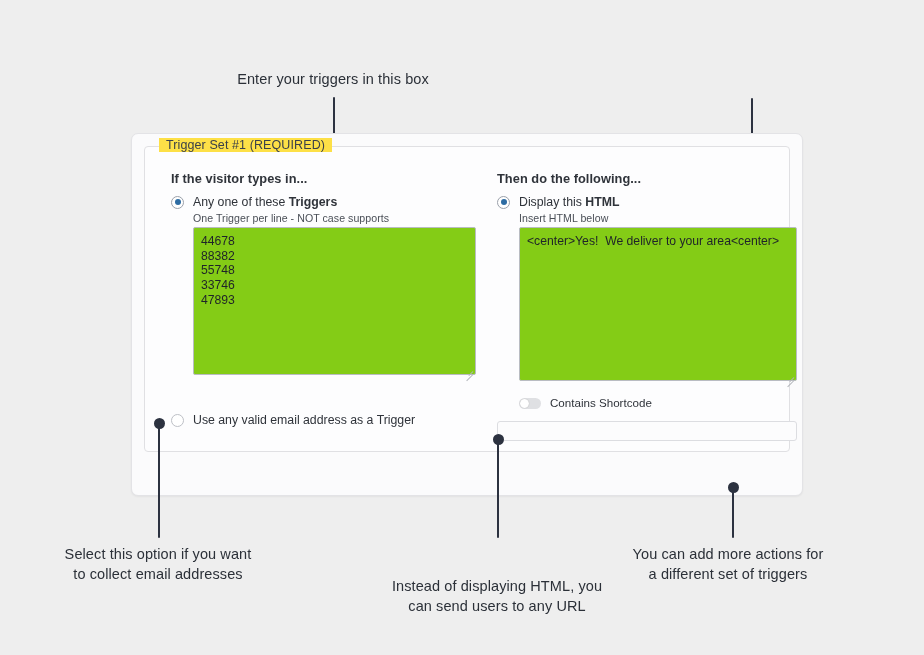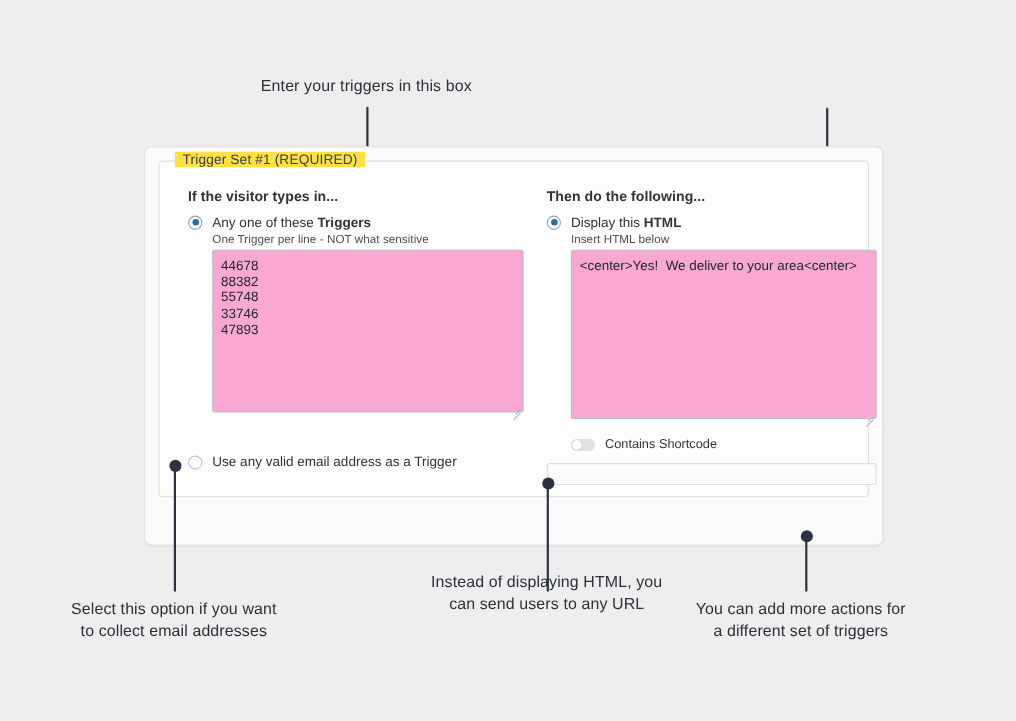--- a/index.html
+++ b/index.html
@@ -135,21 +135,21 @@
     font-size: 10.6px;
     color: #4a4f57;
     margin: 3px 0 3px 22px;
     letter-spacing: 0.05px;
   }
 
   .ta-wrap { margin-left: 22px; position: relative; }
   textarea.box {
     width: 100%;
     border: 1px solid #b9bcc2;
-    background: #f9a8d4;
+    background: #84cc16;
     border-radius: 2px;
     box-sizing: border-box;
     font-family: "Liberation Sans", "DejaVu Sans", sans-serif;
     font-size: 12.2px;
     line-height: 14.7px;
     color: #1f2329;
     padding: 6px 7px;
     resize: none;
     outline: none;
   }
@@ -251,21 +251,21 @@
       <div class="legend">Trigger Set #1 (REQUIRED)</div>
 
       <div class="col col-left">
         <div class="col-title">If the visitor types in...</div>
 
         <div class="radio-row">
           <span class="radio checked"></span>
           <span class="radio-label"><span>Any one of these </span><b>Triggers</b></span>
         </div>
 
-        <div class="hint">One Trigger per line - NOT what sensitive</div>
+        <div class="hint">One Trigger per line - NOT case supports</div>
 
         <div class="ta-wrap">
           <textarea class="box ta-left" spellcheck="false" placeholder="" style="">44678
 88382
 55748
 33746
 47893</textarea>
           <span class="resize-grip">
               <i></i>
               <i></i>
@@ -313,21 +313,21 @@
 
   </div>
 
   <div class="leader-dot" style="left:154px; top:418px;"></div>
   <div class="leader" style="left:158px; top:423px; height:115px;"></div>
   <div class="anno" style="left:8px; top:544px; width:300px;">Select this option if you want
 to collect email addresses</div>
 
   <div class="leader-dot" style="left:493px; top:434px;"></div>
   <div class="leader" style="left:497px; top:439px; height:99px;"></div>
-  <div class="anno" style="left:337px; top:520px; width:320px;">Instead of displaying HTML, you
+  <div class="anno" style="left:337px; top:576px; width:320px;">Instead of displaying HTML, you
 can send users to any URL</div>
 
   <div class="leader-dot" style="left:728px; top:482px;"></div>
   <div class="leader" style="left:732px; top:487px; height:51px;"></div>
   <div class="anno" style="left:578px; top:544px; width:300px;">You can add more actions for
 a different set of triggers</div>
 
 </div>
 
 </body></html>

